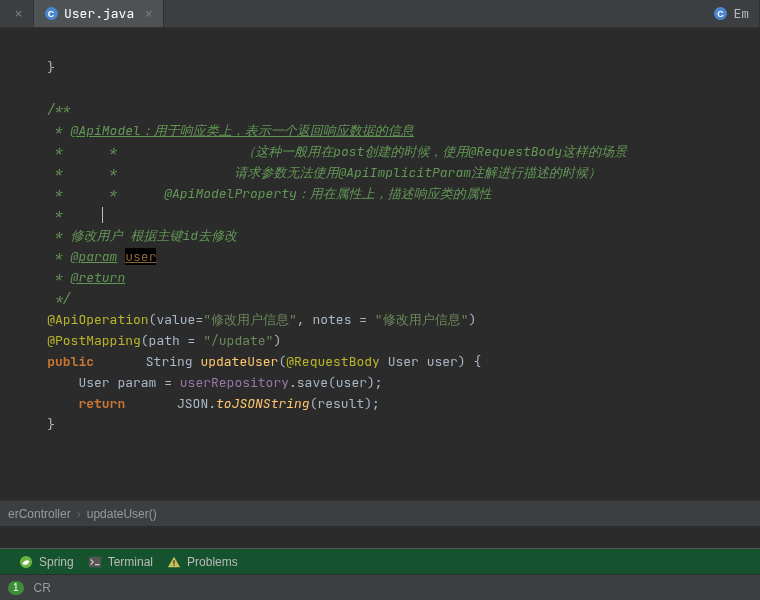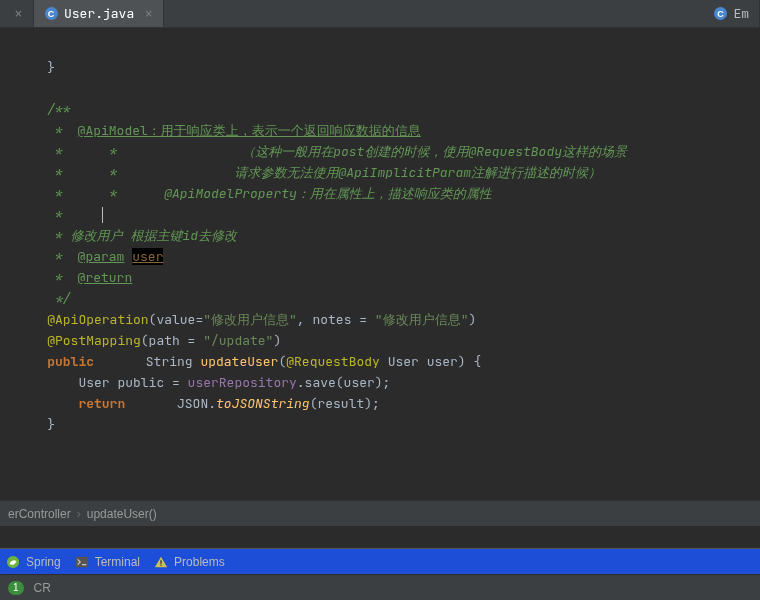--- a/index.html
+++ b/index.html
@@ -43,21 +43,21 @@
   }
   .editor {
     flex: 1;
     background: #2b2b2b;
     padding: 8px 0 8px 16px;
     line-height: 21px;
     white-space: pre;
     overflow: hidden;
   }
   .c-comment { color: #629755; font-style: italic; }
-  .c-doctag { color: #629755; text-decoration: underline; margin-left: 7px; }
+  .c-doctag { color: #629755; font-style: italic; text-decoration: underline; }
   .c-param { color: #8a653b; background: #000000; text-decoration: underline; }
   .c-anno { color: #bbb529; }
   .c-kw { color: #cc7832; font-weight: bold; }
   .c-str { color: #6a8759; }
   .c-ident { color: #ffc66d; }
   .c-field { color: #9876aa; }
   .c-italic { font-style: italic; }
   .c-class { color: #a9b7c6; margin-left: 44px; }
   .caret {
     display: inline-block;
@@ -74,26 +74,26 @@
     align-items: center;
     padding: 0 8px;
     color: #999999;
     font-family: sans-serif;
     font-size: 12px;
     gap: 6px;
     margin-top: 24px;
   }
   .breadcrumb .sep { color: #666; }
   .toolwindows {
-    background: #1d4ed8;
+    background: #14532d;
     border-top: 1px solid #555555;
     height: 26px;
     display: flex;
     align-items: center;
-    padding: 0 6px;
+    padding: 0 19px;
     font-family: sans-serif;
     font-size: 12px;
     color: #bbbbbb;
     gap: 14px;
     margin-top: 22px;
   }
   .toolwindows .tw { display: flex; align-items: center; gap: 6px; cursor: pointer; }
   .tw-icon { width: 14px; height: 14px; display: inline-flex; align-items: center; justify-content: center; }
   .spring-icon svg { width: 14px; height: 14px; }
   .warn-icon { color: #cccc77; }
@@ -151,21 +151,21 @@
 <span class="c-comment">     *      *               请求参数无法使用@ApiImplicitParam注解进行描述的时候）</span>
 <span class="c-comment">     *      *      @ApiModelProperty：用在属性上，描述响应类的属性</span>
 <span><span class="c-comment">     *     </span><span class="caret"></span></span>
 <span class="c-comment">     * 修改用户 根据主键id去修改</span>
 <span><span class="c-comment">     * </span><span class="c-doctag">@param</span><span class="c-comment"> </span><span class="c-param">user</span></span>
 <span><span class="c-comment">     * </span><span class="c-doctag">@return</span></span>
 <span class="c-comment">     */</span>
 <span><span class="c-anno">    @ApiOperation</span><span>(value=</span><span class="c-str">"修改用户信息"</span><span>, notes = </span><span class="c-str">"修改用户信息"</span><span>)</span></span>
 <span><span class="c-anno">    @PostMapping</span><span>(path = </span><span class="c-str">"/update"</span><span>)</span></span>
 <span><span class="c-kw">    public </span><span class="c-class">String </span><span class="c-ident">updateUser</span><span>(</span><span class="c-anno">@RequestBody</span><span> User user) {</span></span>
-<span><span>        User public = </span><span class="c-field">userRepository</span><span>.save(user);</span></span>
+<span><span>        User param = </span><span class="c-field">userRepository</span><span>.save(user);</span></span>
 <span><span>        </span><span class="c-kw">return </span><span class="c-class">JSON.</span><span class="c-ident c-italic">toJSONString</span><span>(result);</span></span>
 <span>    }</span>
 </div>
 
 <div class="breadcrumb">
   <span>erController</span>
   <span class="sep">›</span>
   <span>updateUser()</span>
 </div>
 

